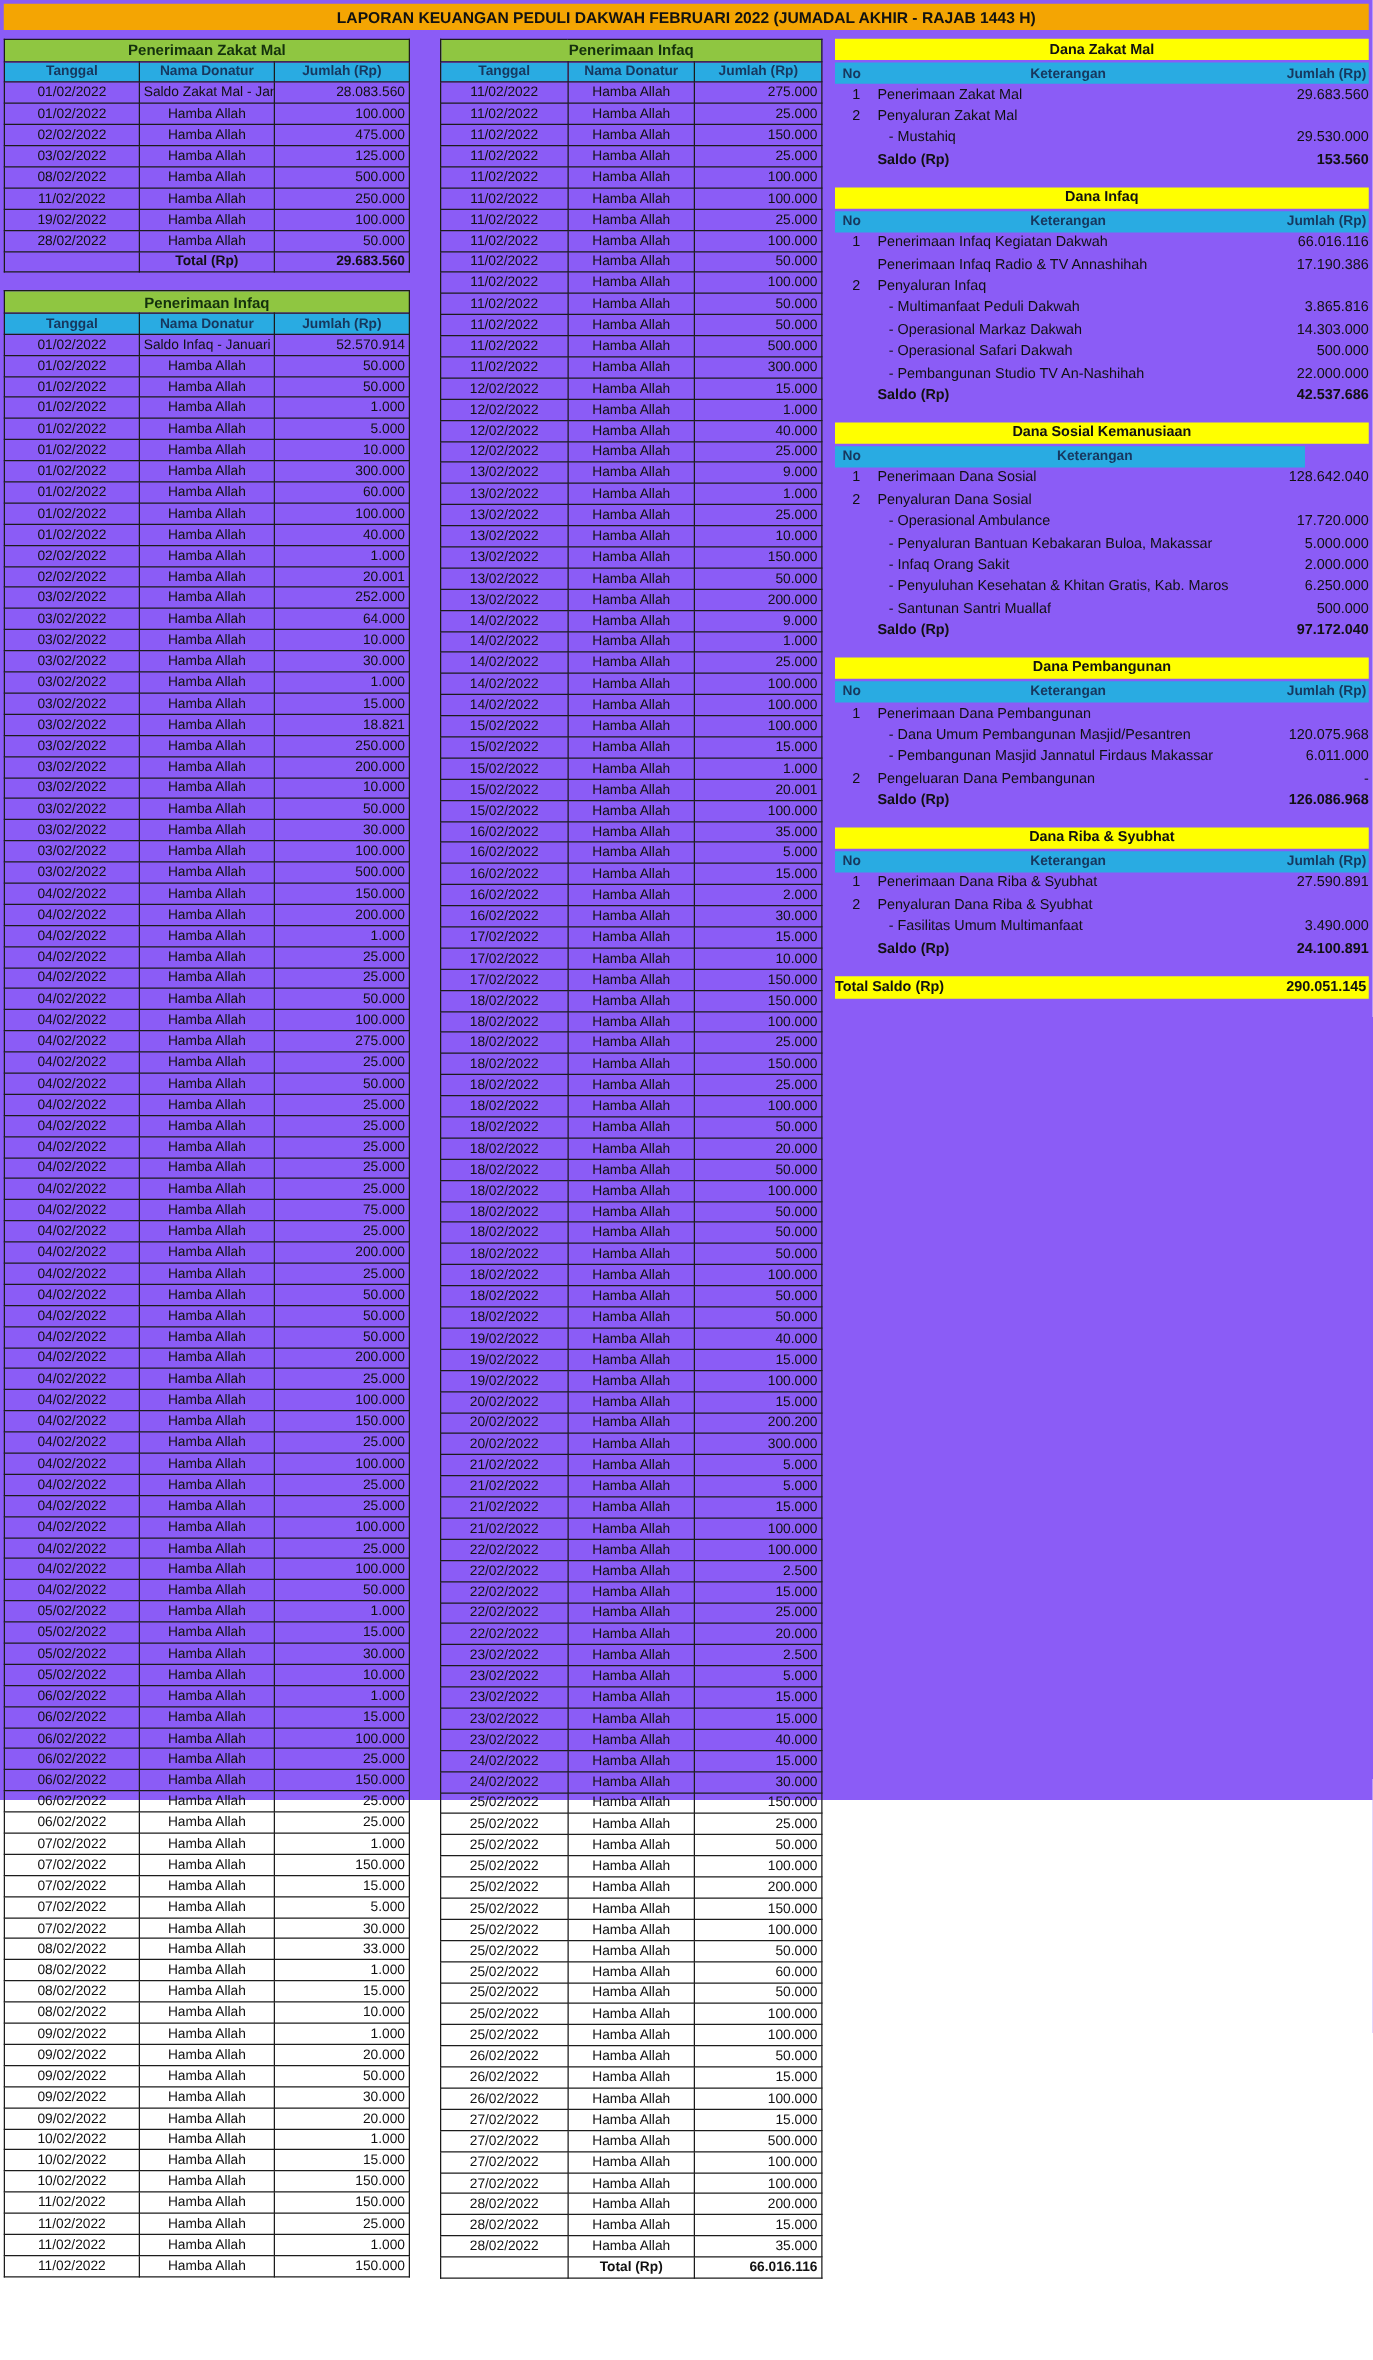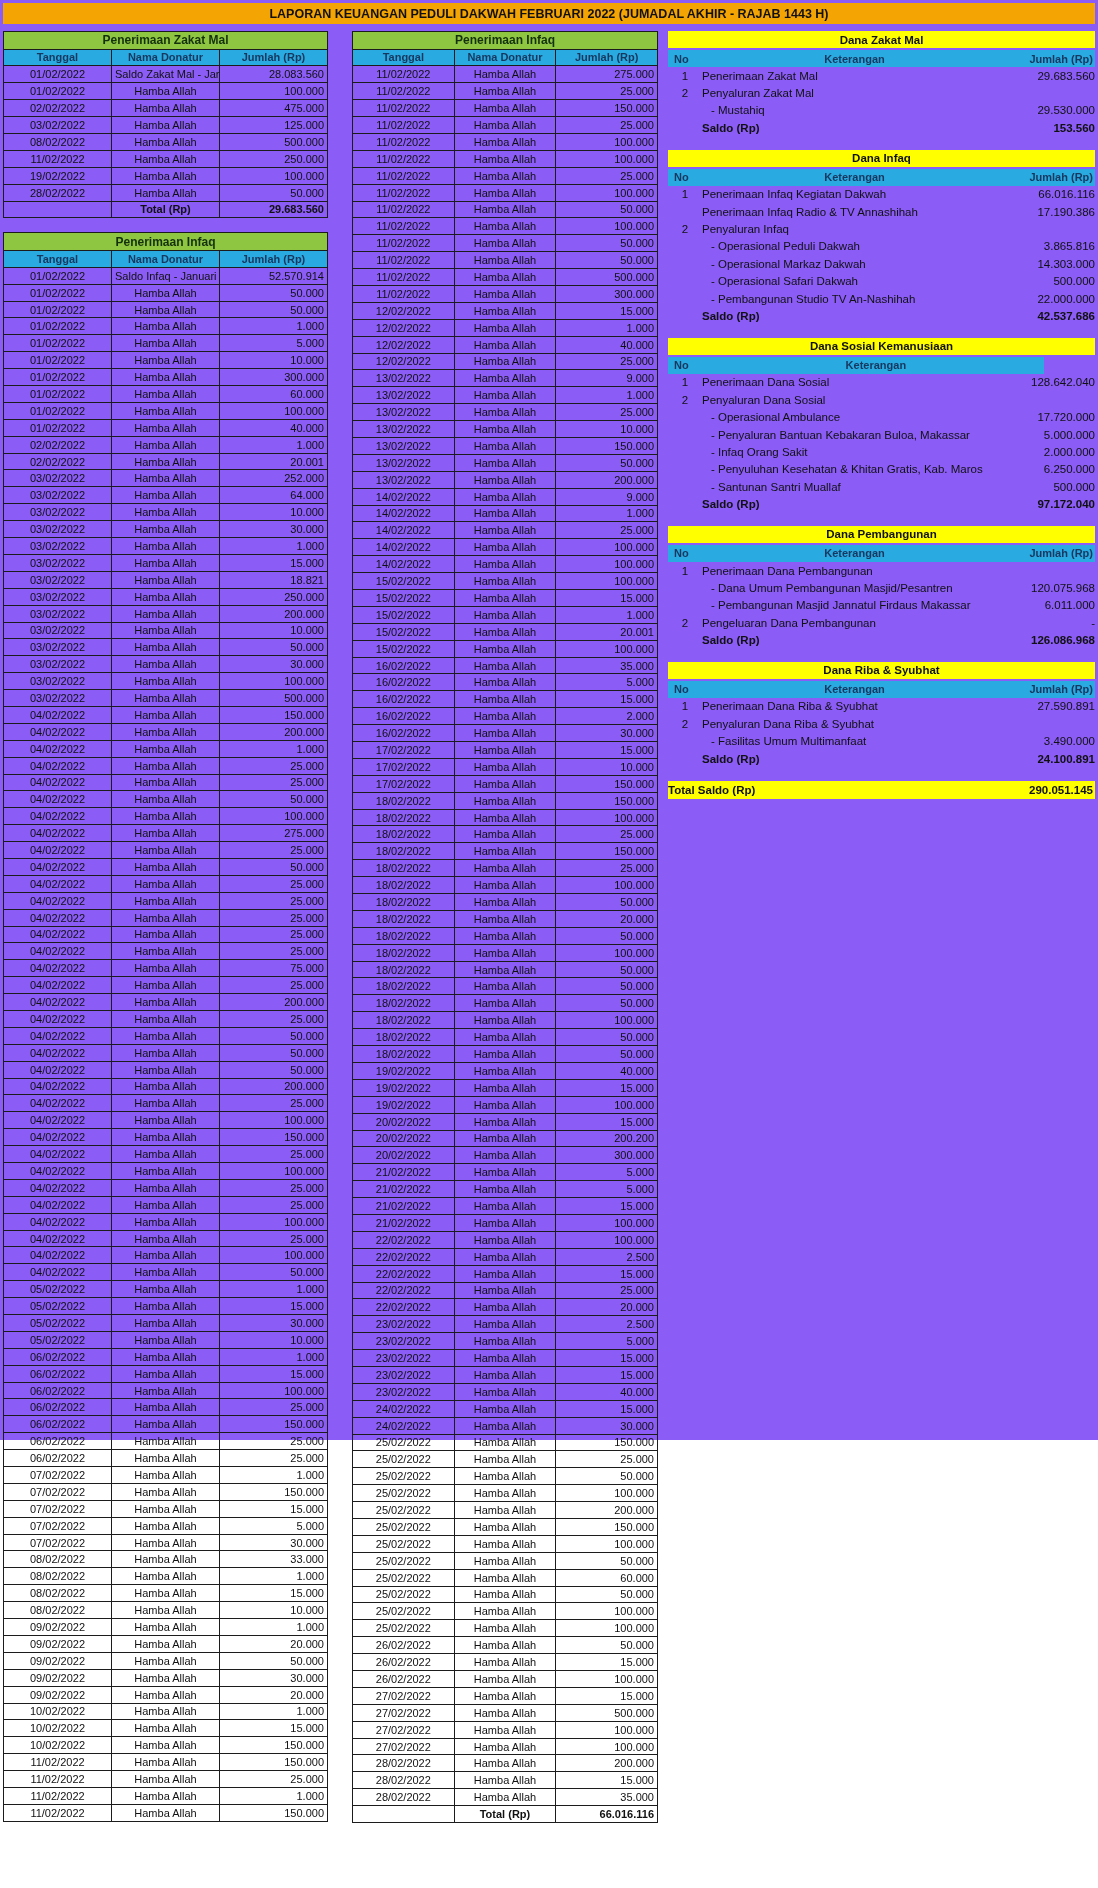--- a/index.html
+++ b/index.html
@@ -1174,21 +1174,21 @@
             <span class="f-label">Penerimaan Infaq Radio &amp; TV Annashihah</span>
             <span class="f-value">17.190.386</span>
           </div>
           <div class="f-row">
             <span class="f-no">2</span>
             <span class="f-label">Penyaluran Infaq</span>
             <span class="f-value"></span>
           </div>
           <div class="f-row">
             <span class="f-no"></span>
-            <span class="f-label sub">-  Operasional Peduli Dakwah</span>
+            <span class="f-label sub">-  Multimanfaat Peduli Dakwah</span>
             <span class="f-value">3.865.816</span>
           </div>
           <div class="f-row">
             <span class="f-no"></span>
             <span class="f-label sub">-  Operasional Markaz Dakwah</span>
             <span class="f-value">14.303.000</span>
           </div>
           <div class="f-row">
             <span class="f-no"></span>
             <span class="f-label sub">-  Operasional Safari Dakwah</span>

